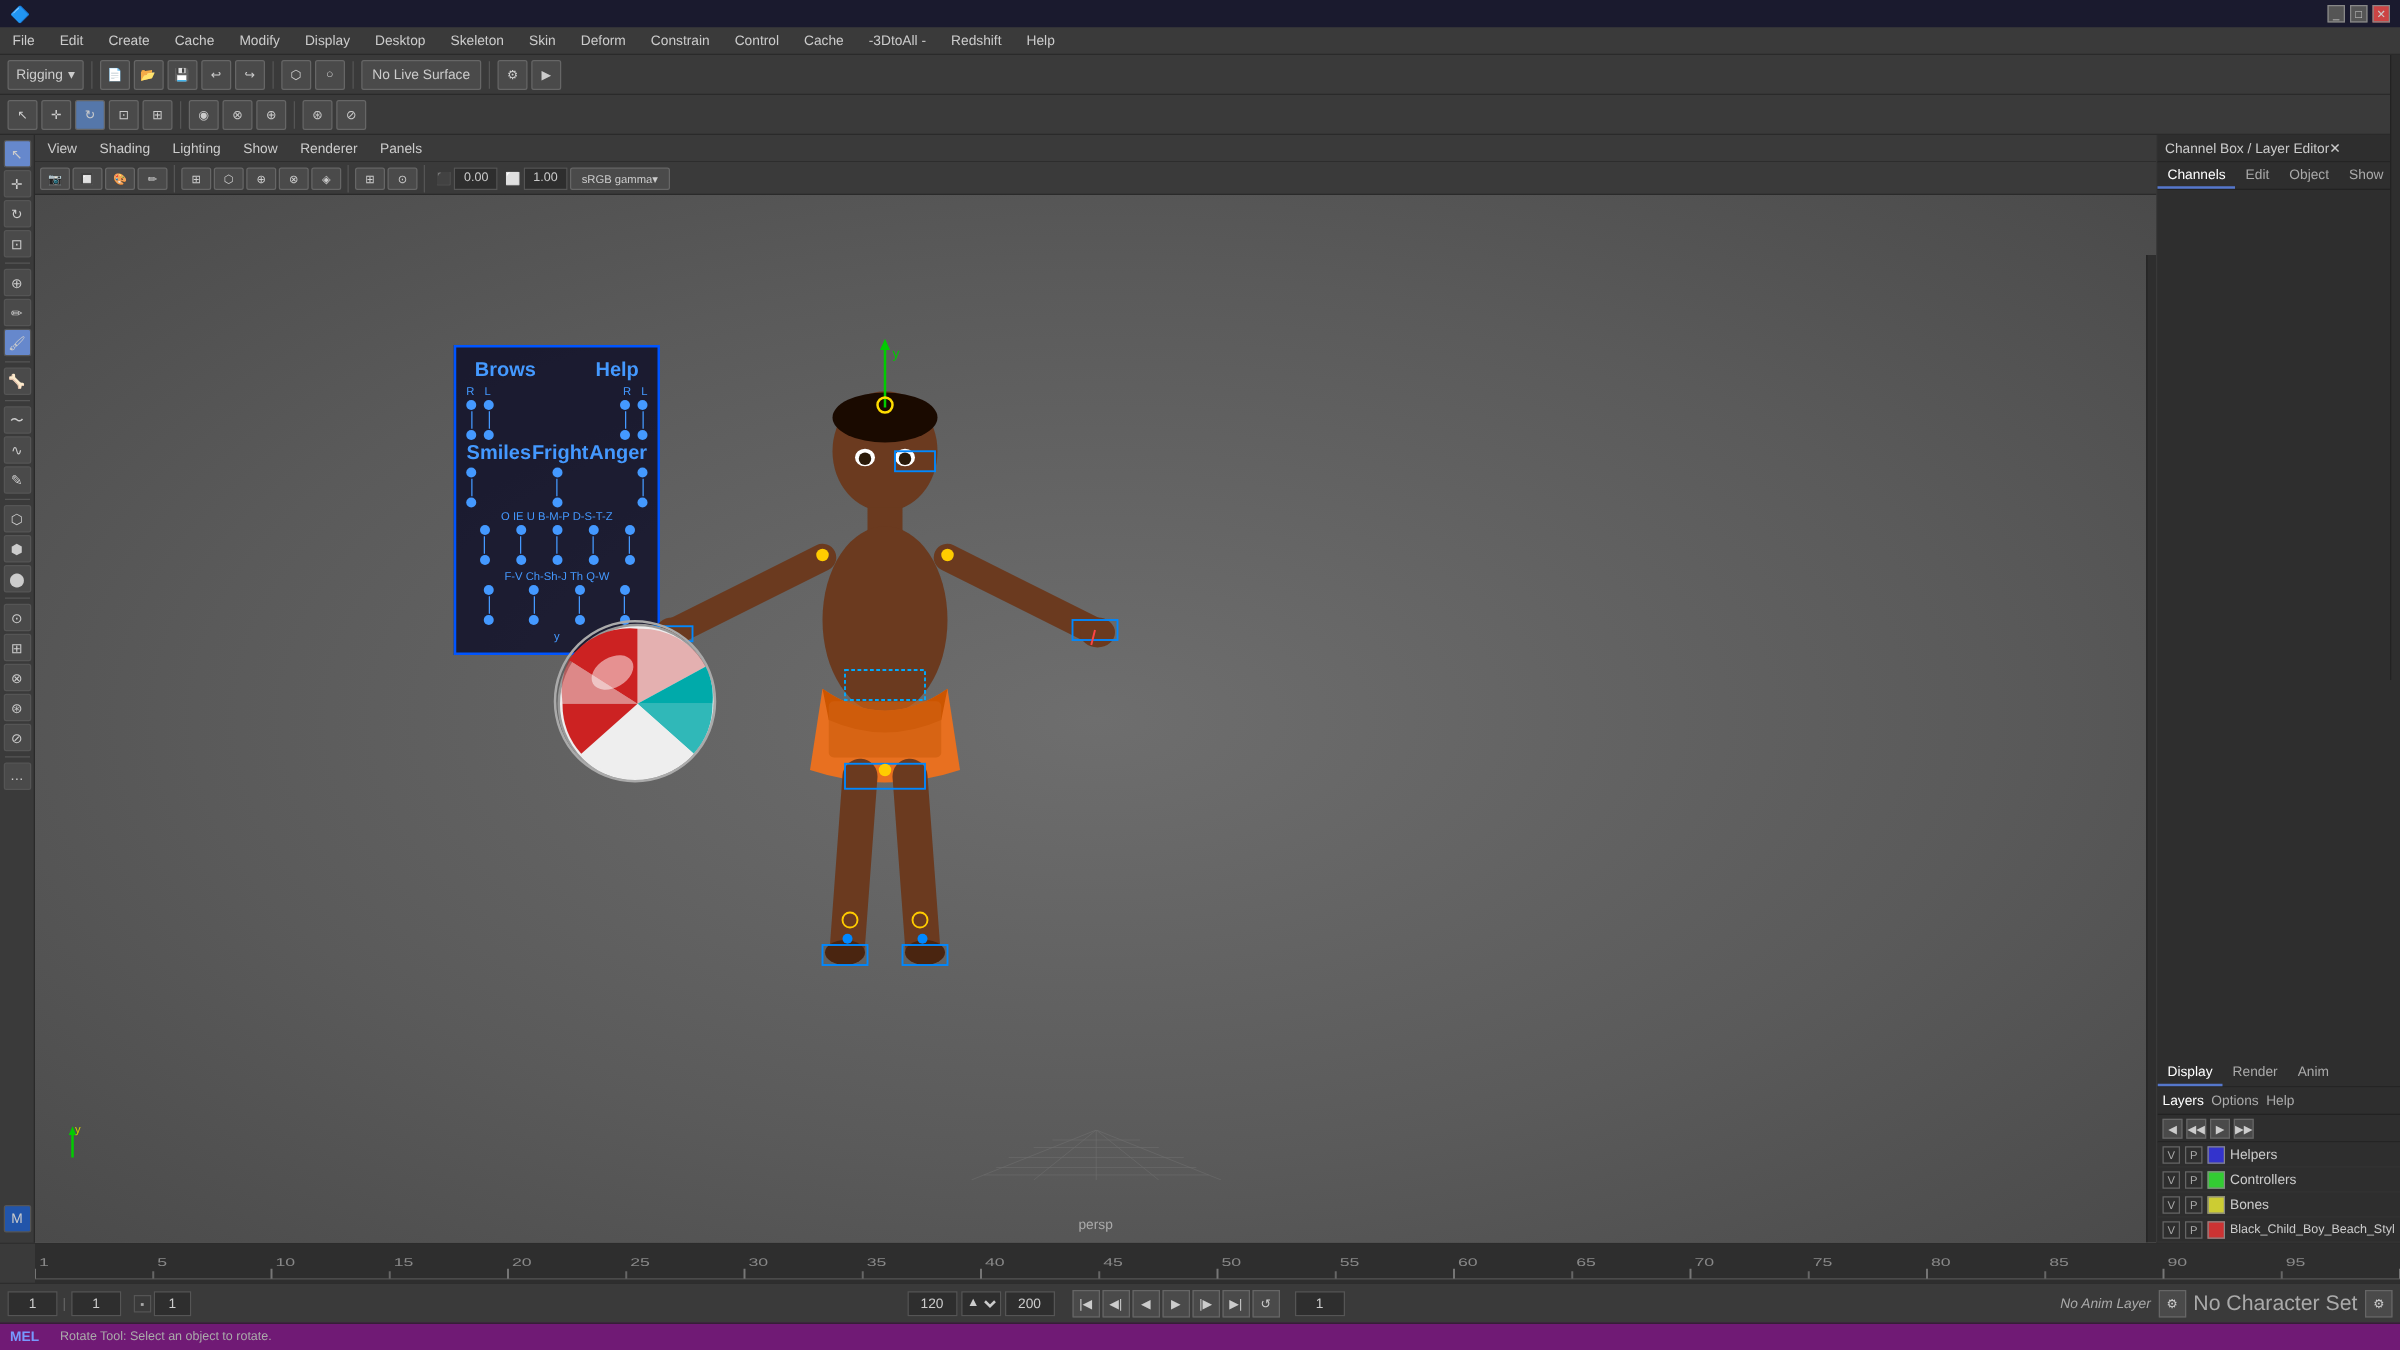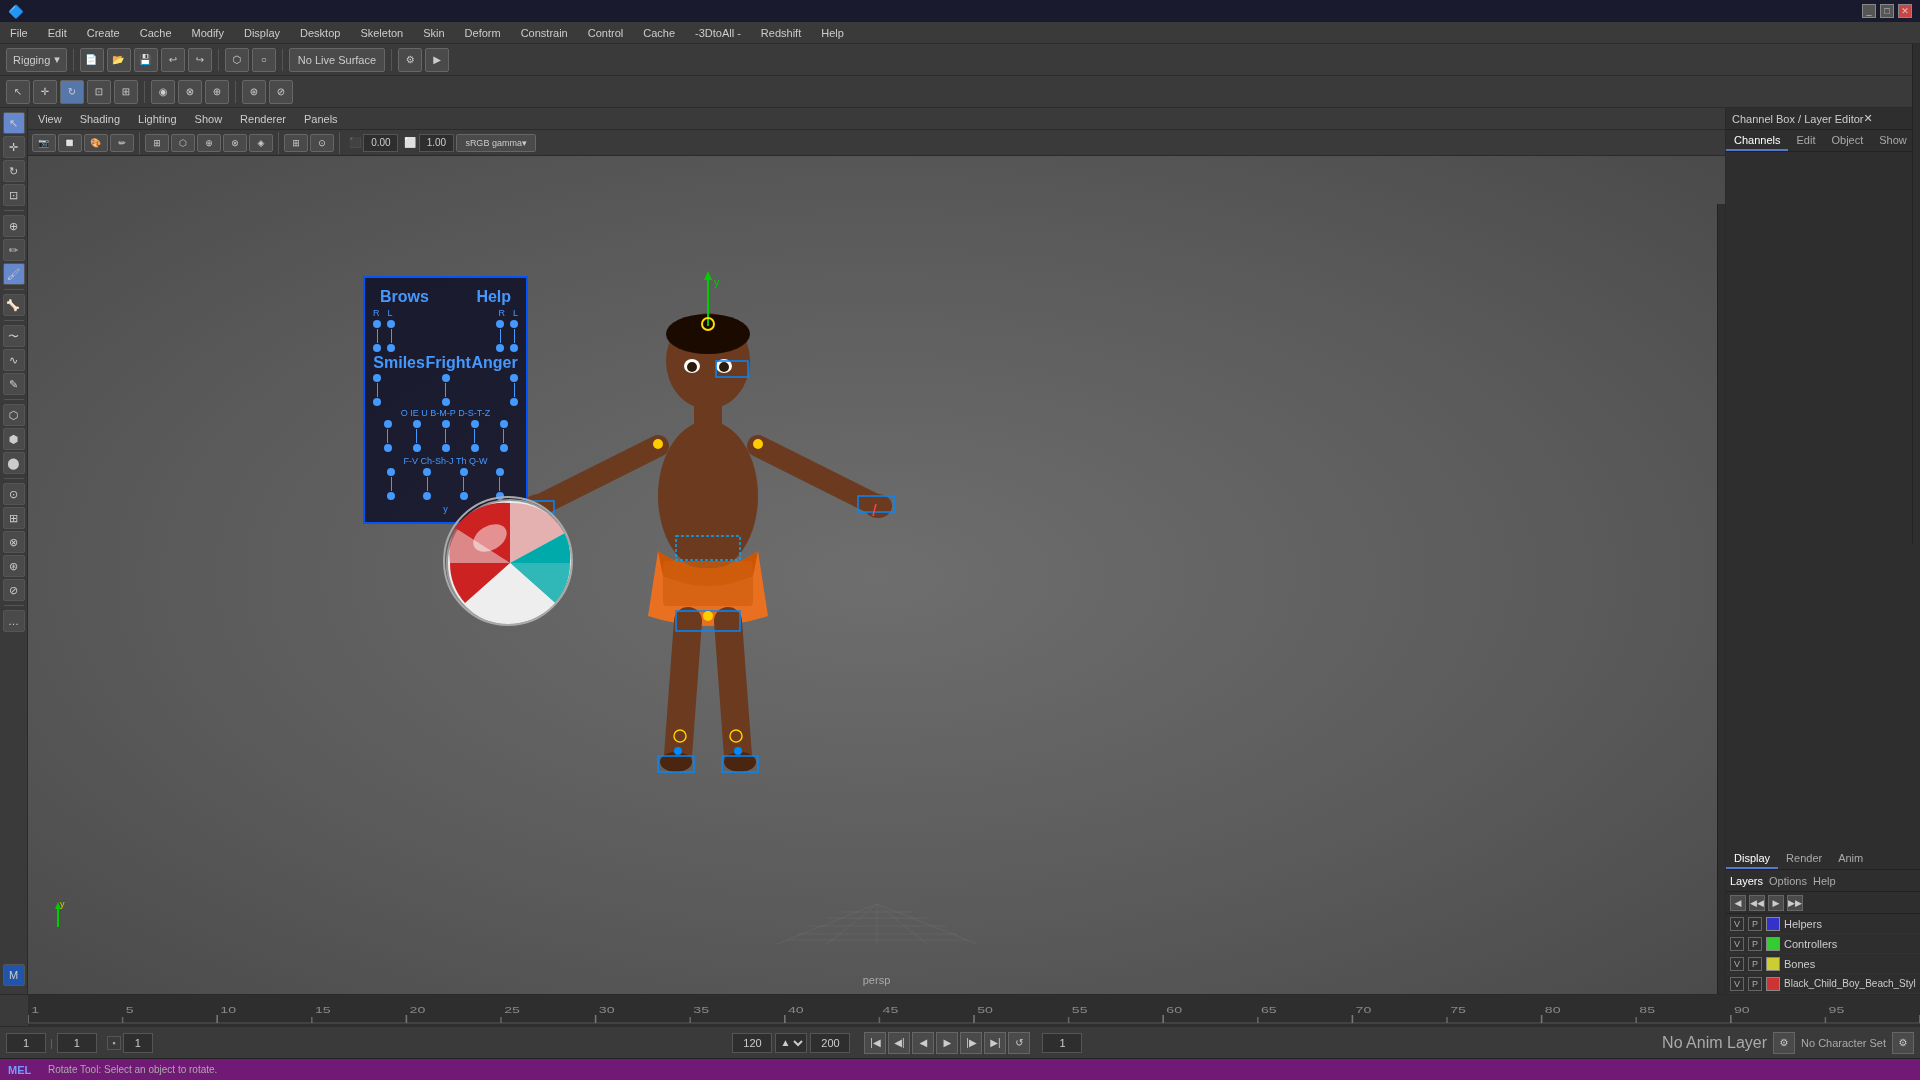--- a/index.html
+++ b/index.html
@@ -713,23 +713,23 @@
     <div class="anim-btn">|▶</div>
     <div class="anim-btn">▶|</div>
     <div class="anim-btn">↺</div>
   </div>
 
   <div style="margin-left:8px; display:flex; align-items:center; gap:4px;">
     <input class="frame-input" value="1" style="width: 40px;">
   </div>
 
   <div style="margin-left:auto; display:flex; align-items:center; gap:6px;">
-    <span style="color:#aaa; font-size:16px;">No Anim Layer</span>
+    <span style="color:#aaa; font-size:11px;font-style:italic;">No Anim Layer</span>
     <div class="anim-btn">⚙</div>
-    <span style="color:#aaa; font-size:11px;">No Character Set</span>
+    <span style="color:#aaa; font-size:17px;">No Character Set</span>
     <div class="anim-btn">⚙</div>
   </div>
 </div>
 
 <div id="statusbar">
   <span id="statusbar-mel">MEL</span>
   <span style="font-size:10px;">Rotate Tool: Select an object to rotate.</span>
 </div>
 
 </body></html>

